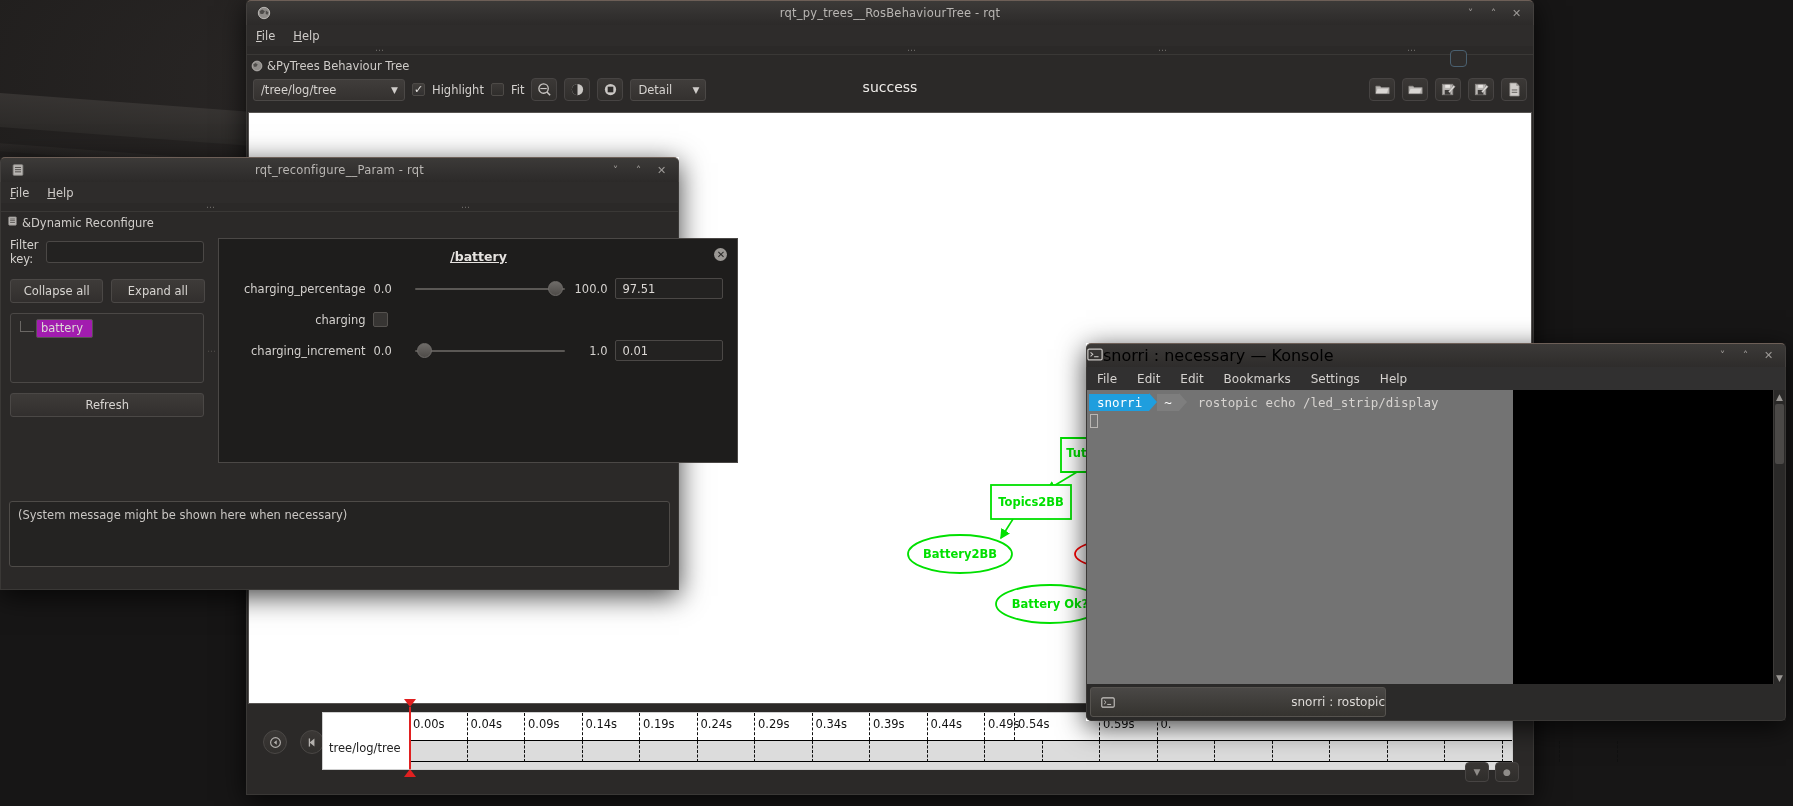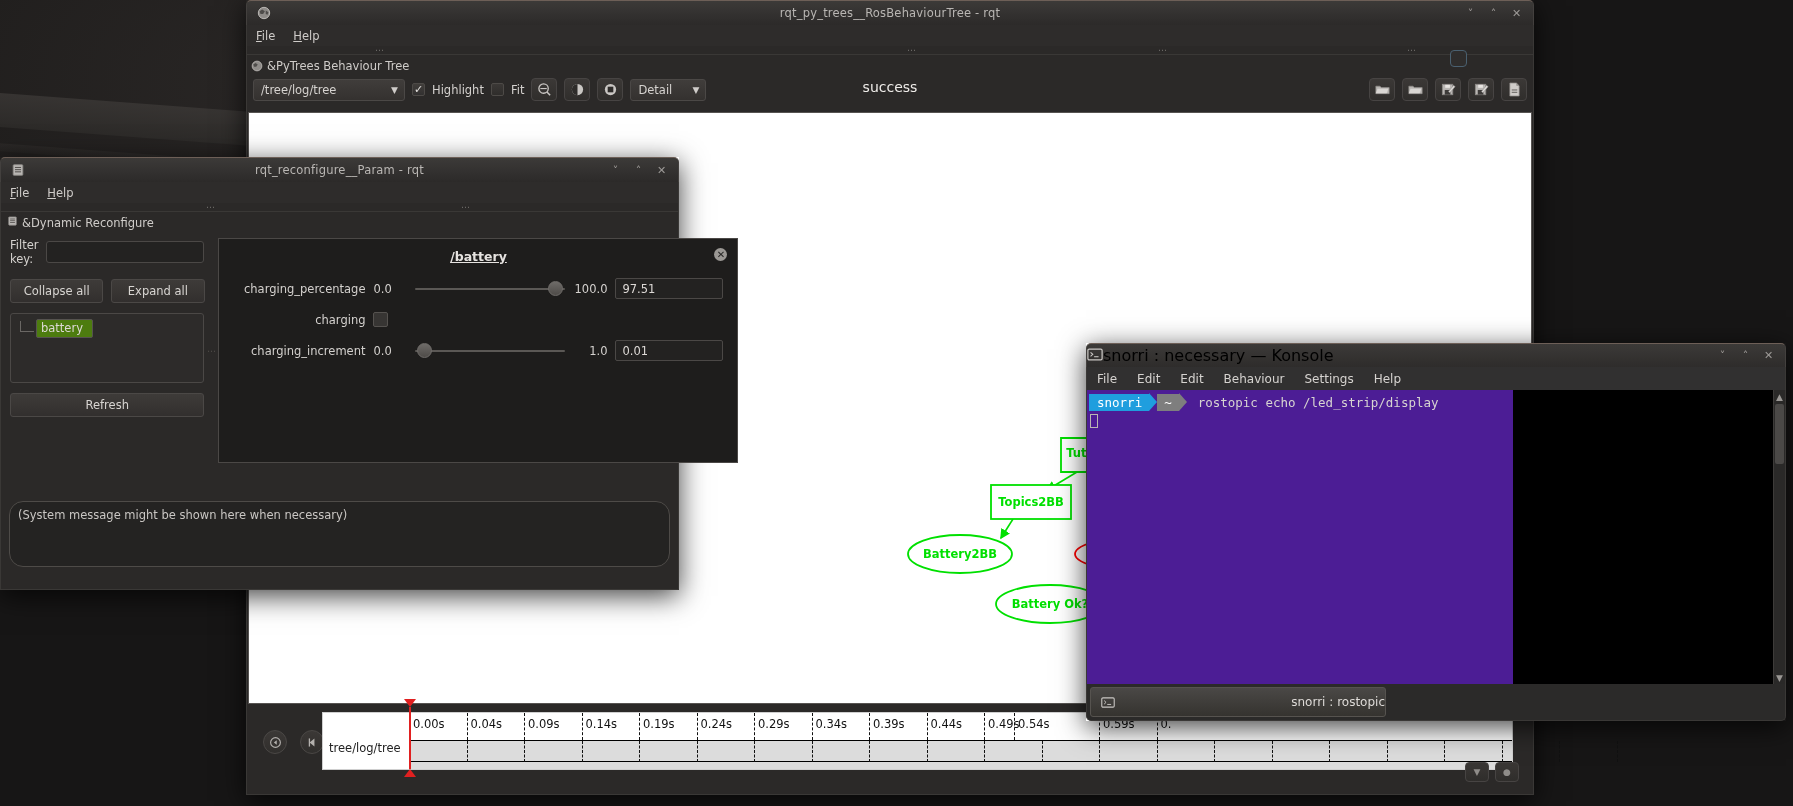--- a/index.html
+++ b/index.html
@@ -185,21 +185,21 @@
     color:#d8d5d2; font-size:11.5px; padding:4px 10px; text-align:center;
     font-family:"DejaVu Sans", sans-serif;
   }
   .btn.wide { flex:1; }
   .tree-box {
     background:#2d2b2a; border:1px solid #4b4846; border-radius:3px;
     height:70px; padding:5px 4px; margin-bottom:10px; position:relative;
   }
   .tree-node { display:flex; align-items:center; font-size:11.5px; color:#ddd9d6; }
   .tree-elbow { width:14px; height:11px; border-left:1px solid #6a6764; border-bottom:1px solid #6a6764; margin-left:5px; margin-bottom:5px;}
-  .tree-sel { background:#4d7c0f; border:1px solid #565350; border-radius:2px; padding:1px 9px 2px 4px; margin-left:2px; }
+  .tree-sel { background:#a21caf; border:1px solid #565350; border-radius:2px; padding:1px 9px 2px 4px; margin-left:2px; }
 
   .cfg-splitter { width:14px; display:flex; align-items:center; justify-content:center; color:#57534f; font-size:8px; letter-spacing:0; writing-mode:vertical-rl;}
   .cfg-right {
     flex:1; background:#1e1d1c; border:1px solid #4b4846;
     position:relative; padding:10px 14px;
   }
   .grp-title { text-align:center; font-size:12.5px; font-weight:bold; color:#e6e3e0; text-decoration:underline; margin-bottom:14px;}
   .grp-close { position:absolute; right:10px; top:9px; width:13px; height:13px; border-radius:50%;
      background:#9b9894; color:#262524; display:flex;align-items:center;justify-content:center; font-size:10px; line-height:1;}
   .prow { display:flex; align-items:center; gap:8px; margin-bottom:13px; }
@@ -210,35 +210,35 @@
   .slider .rail { position:absolute; left:0; right:0; height:2px; background:#5b5855; border-radius:1px;}
   .slider .knob { position:absolute; width:15px; height:15px; border-radius:50%; background:linear-gradient(180deg,#6e6b68,#4e4b48); border:1px solid #6f6c69; }
   .pval {
     background:#232221; border:1px solid #4b4846; border-radius:2px;
     height:21px; width:108px; color:#ddd9d6; font-size:11.5px;
     display:flex; align-items:center; padding-left:6px;
   }
   .chkbox-big { width:15px; height:15px; border-radius:2px; background:#373533; border:1px solid #55524f; }
   .msgbox {
     position:absolute; left:8px; right:8px; bottom:22px; height:66px;
-    background:#242322; border:1px solid #4e4b48; border-radius:14px;
+    background:#242322; border:1px solid #4e4b48; border-radius:3px;
     font-size:11.5px; color:#c9c6c3; padding:6px 8px;
   }
 
   
   #konsole { left:1086px; top:343px; width:700px; height:378px; }
   .k-title { height:24px; background:linear-gradient(180deg,#3c3a38,#2e2c2b); border-top:1px solid #6d5f57;
              border-left:1px solid #43403e; border-right:1px solid #43403e; border-radius:5px 5px 0 0;
              display:flex; align-items:center; position:relative;}
   .k-menubar { height:23px; background:#313030; display:flex; align-items:center; color:#d6d3d0; font-size:12px;
                border-left:1px solid #3a3836; border-right:1px solid #3a3836;}
   .k-menubar .mi { padding:3px 10px; }
   .k-term { position:relative; height:calc(100% - 24px - 23px - 37px);
             border-left:1px solid #3a3836; border-right:1px solid #3a3836; background:#000; }
-  .k-left { position:absolute; left:0; top:0; bottom:0; width:426px; background:#4c1d95; }
+  .k-left { position:absolute; left:0; top:0; bottom:0; width:426px; background:#737373; }
   .k-promptline { position:absolute; left:2px; top:3px; display:flex; align-items:center; font-family:"DejaVu Sans Mono", monospace; font-size:12.5px;}
   .k-host { background:#1f9ede; color:#fff; padding:1px 7px 1px 8px; }
   .k-arrow1 { width:0;height:0;border-top:9px solid transparent;border-bottom:9px solid transparent;border-left:8px solid #1f9ede;}
   .k-pwd { background:#7e7e7e; color:#fff; padding:1px 7px; }
   .k-arrow2 { width:0;height:0;border-top:9px solid transparent;border-bottom:9px solid transparent;border-left:8px solid #7e7e7e;}
   .k-cmd { color:#d7d4d1; margin-left:11px; }
   .k-cursor { position:absolute; left:3px; top:24px; width:8px; height:14px; border:1px solid #b9b6b3; }
   .k-scroll { position:absolute; right:0; top:0; bottom:0; width:12px; background:#2a2928; border-left:1px solid #3d3b39;}
   .k-scroll .sb-arrow { height:13px; color:#9a9794; font-size:9px; display:flex; align-items:center; justify-content:center;}
   .k-scroll .sb-thumb { position:absolute; left:1px; right:1px; top:14px; height:60px; background:#4b4947; border-radius:2px;}
@@ -663,21 +663,21 @@
       <div class="tb-btn">˅</div>
       <div class="tb-btn">˄</div>
       <div class="tb-btn">✕</div>
     </div>
   </div>
 
   <div class="k-menubar">
     <div class="mi">File</div>
     <div class="mi">Edit</div>
     <div class="mi">Edit</div>
-    <div class="mi">Behaviour</div>
+    <div class="mi">Bookmarks</div>
     <div class="mi">Settings</div>
     <div class="mi">Help</div>
   </div>
 
   <div class="k-term">
     <div class="k-left">
       <div class="k-promptline">
         <span class="k-host">snorri</span>
         <span class="k-arrow1"></span>
         <span class="k-pwd">~</span>

